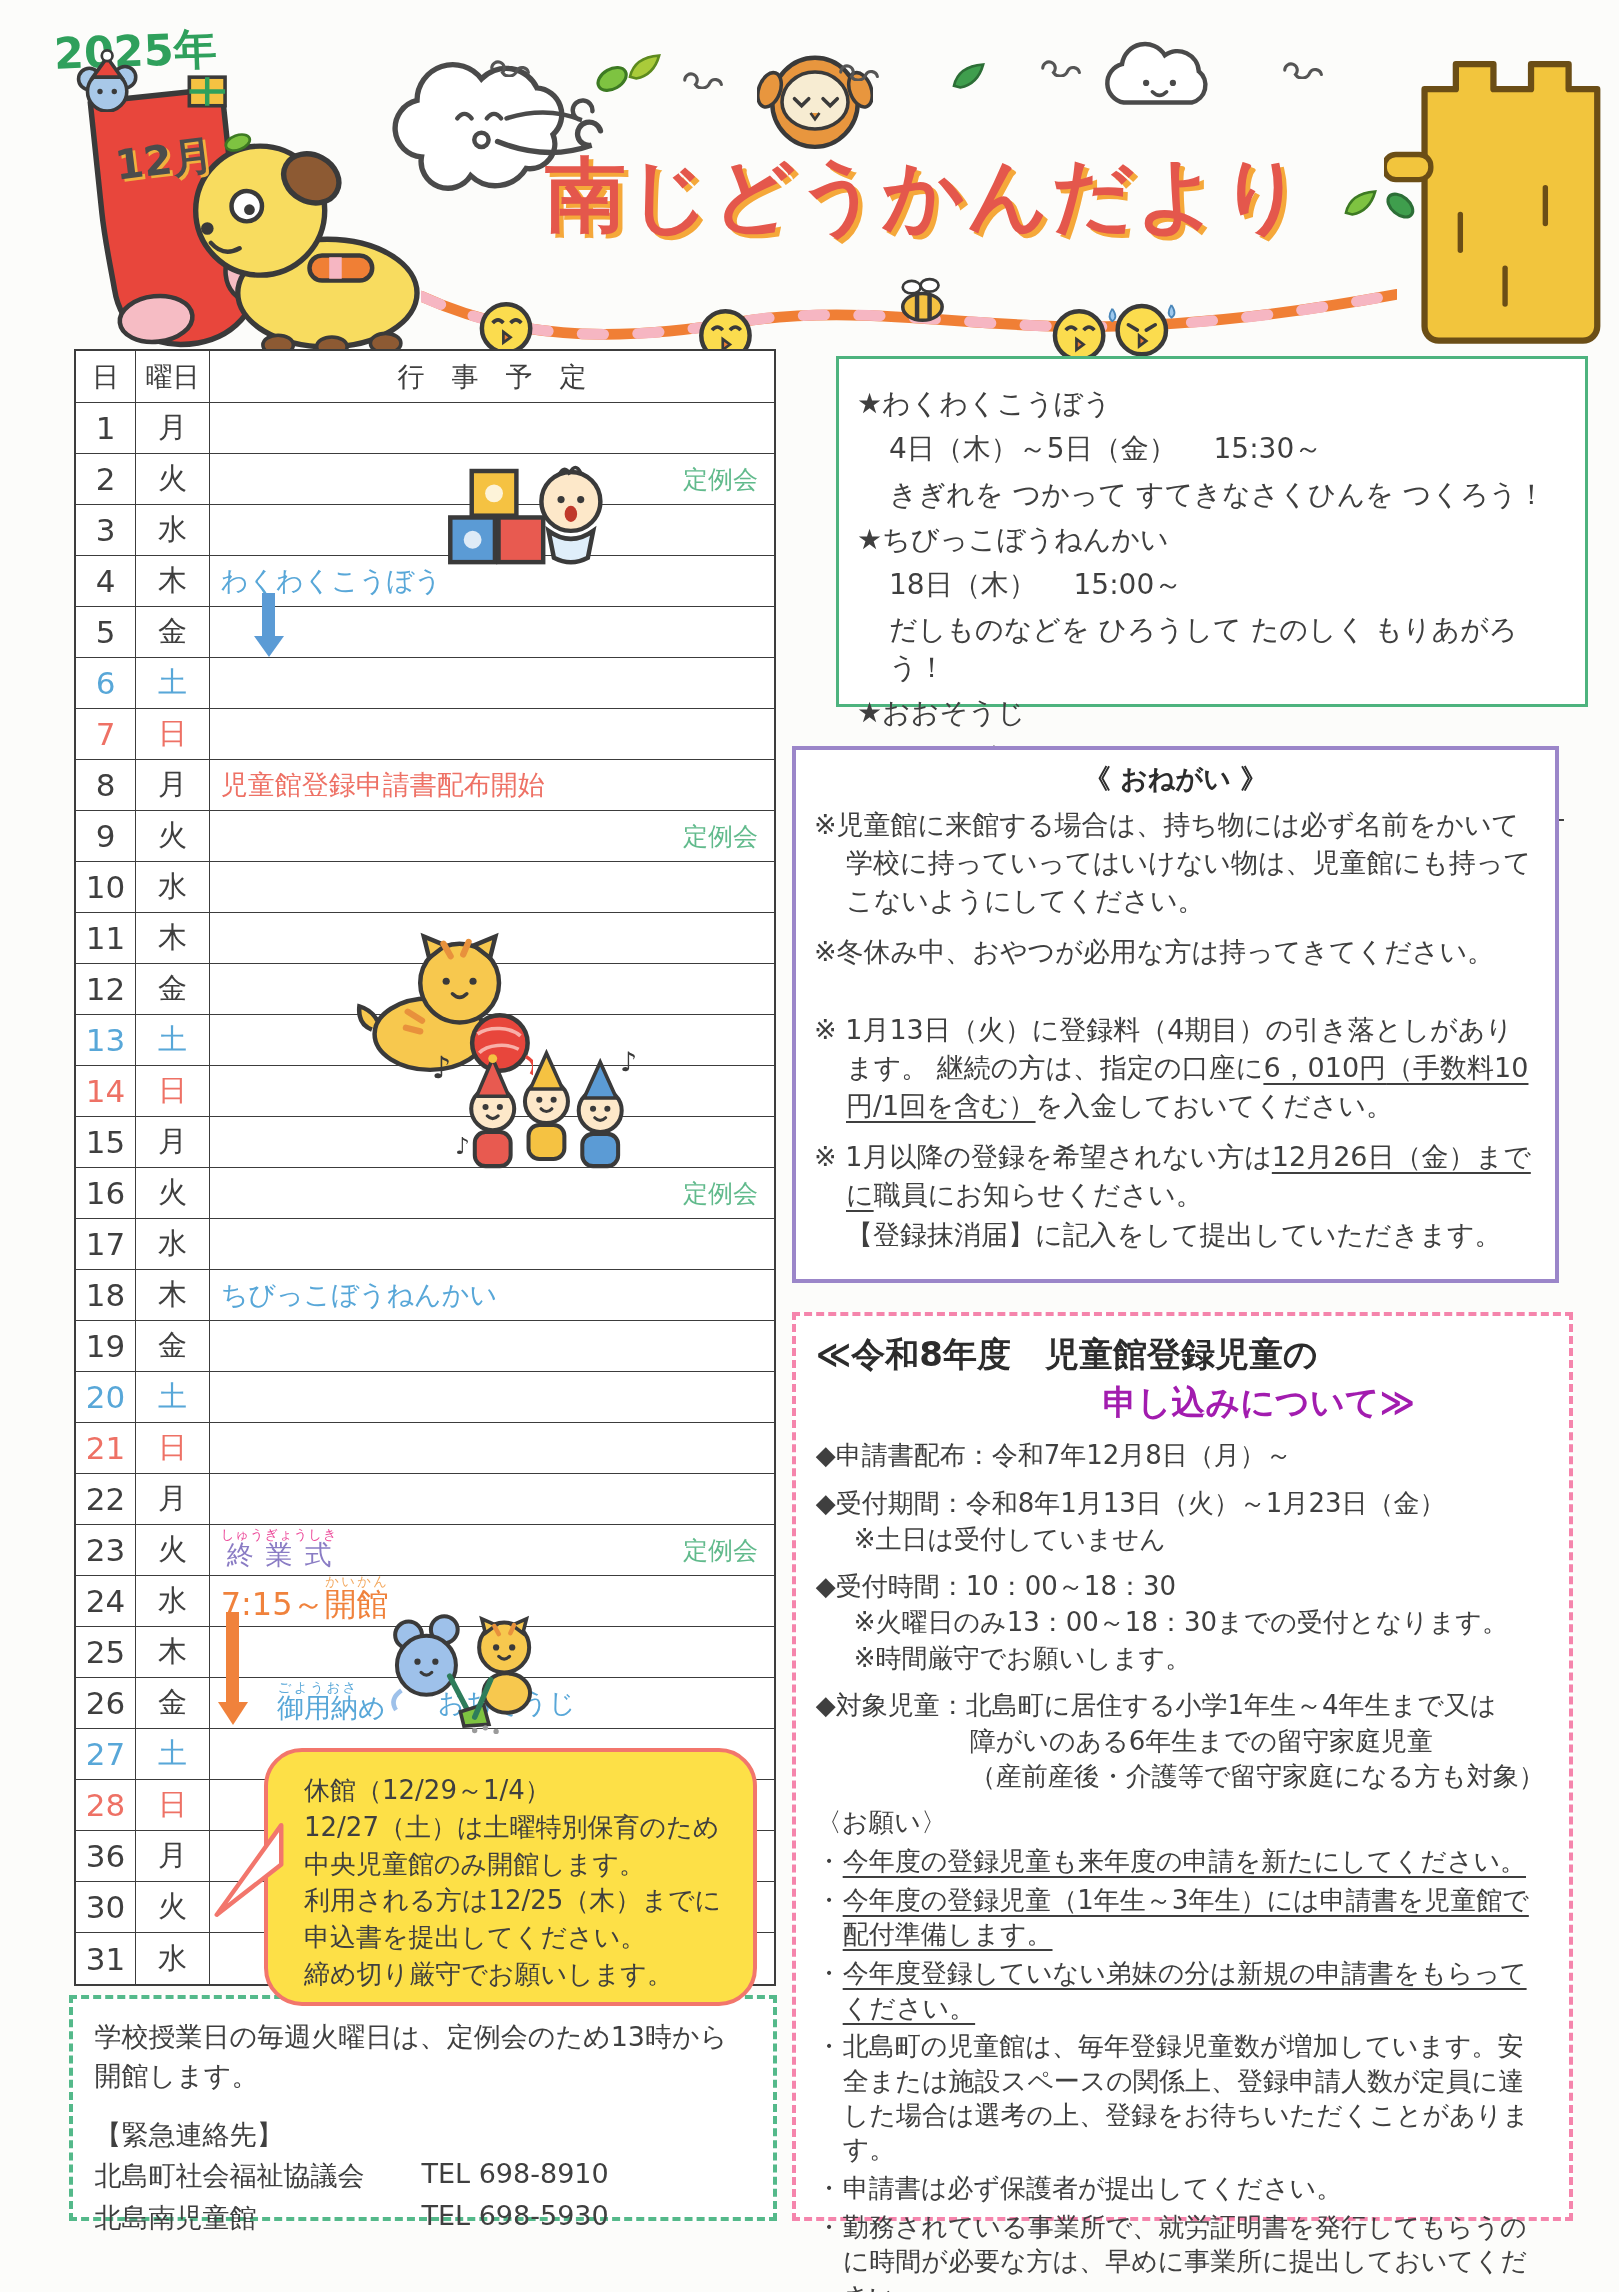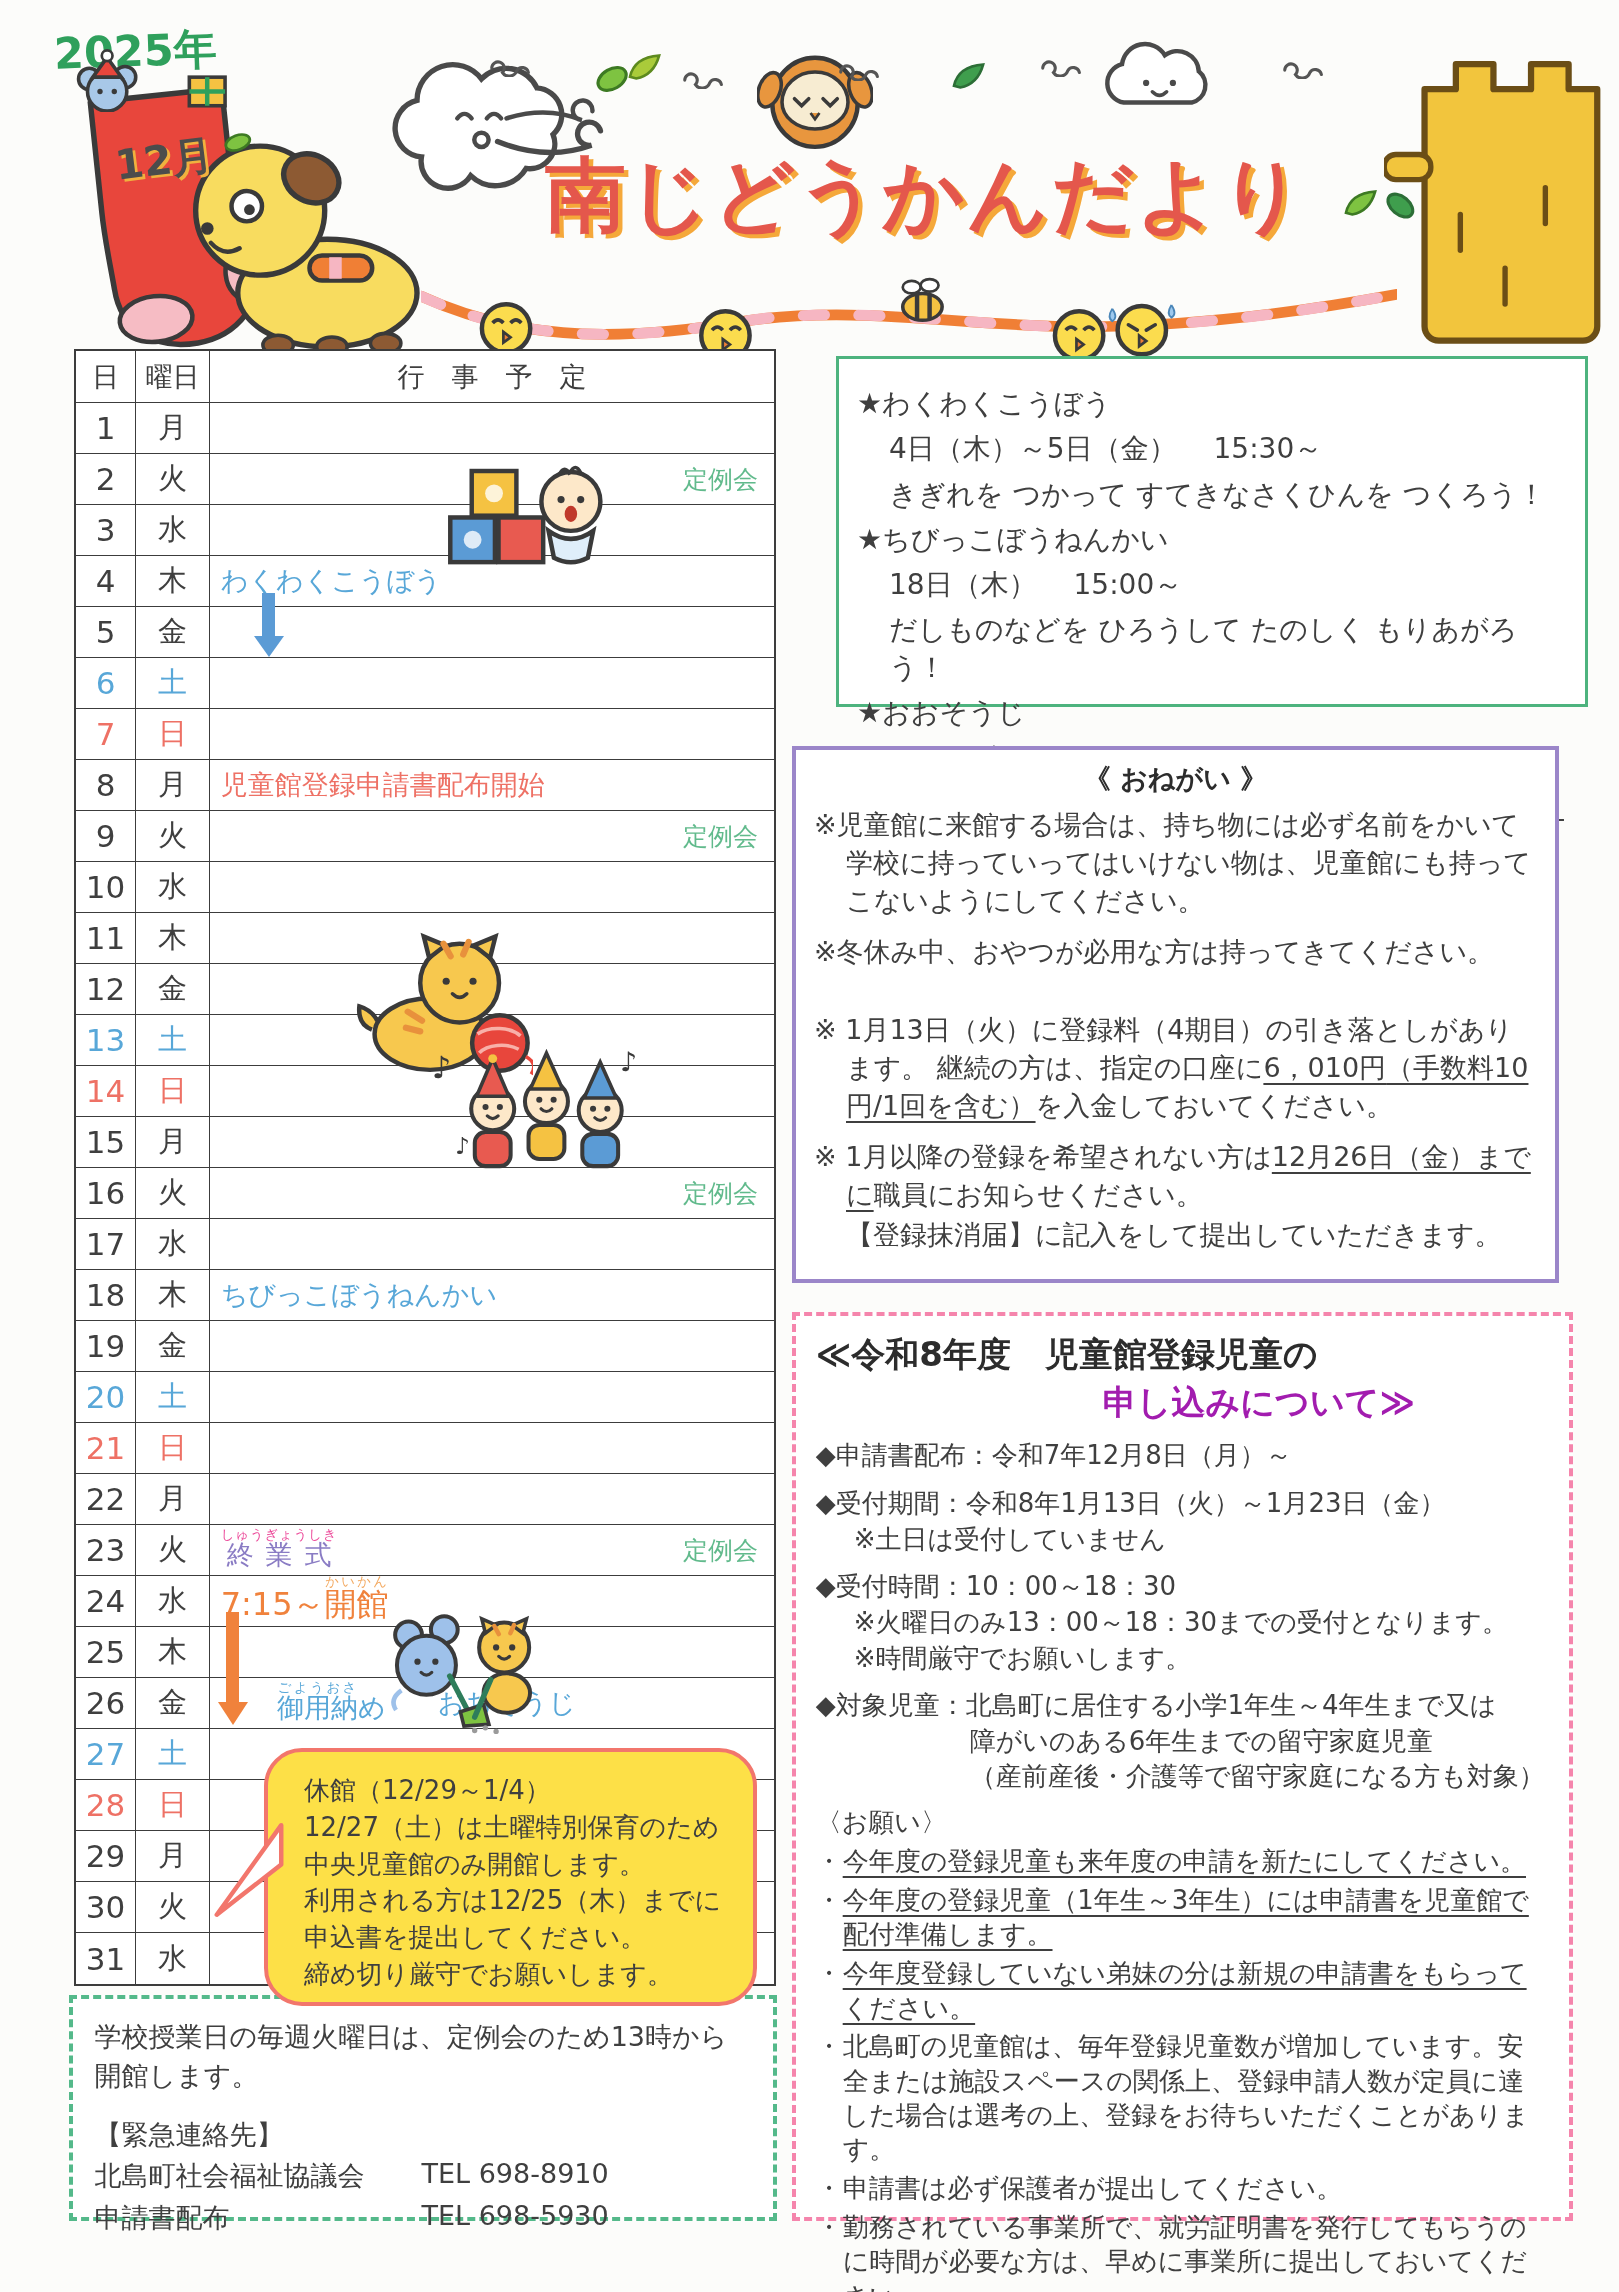--- a/index.html
+++ b/index.html
@@ -372,21 +372,21 @@
           <div class="cell day sat">27</div>
           <div class="cell wod sat">土</div>
           <div class="cell events"></div>
         </div>
         <div class="cal-row">
           <div class="cell day sun">28</div>
           <div class="cell wod sun">日</div>
           <div class="cell events"></div>
         </div>
         <div class="cal-row">
-          <div class="cell day wd">29</div>
+          <div class="cell day wd">36</div>
           <div class="cell wod wd">月</div>
           <div class="cell events"></div>
         </div>
         <div class="cal-row">
           <div class="cell day wd">30</div>
           <div class="cell wod wd">火</div>
           <div class="cell events"></div>
         </div>
         <div class="cal-row">
           <div class="cell day wd">31</div>
@@ -547,19 +547,19 @@
   </div>
 
   <div class="box" id="bottom-box">
     <div class="bb-line">学校授業日の毎週火曜日は、定例会のため13時から開館します。</div>
     <div class="bb-emg">【緊急連絡先】</div>
     <div class="bb-contact">
       <span class="bb-name">北島町社会福祉協議会</span>
       <span class="bb-tel">TEL 698-8910</span>
     </div>
     <div class="bb-contact">
-      <span class="bb-name">申請書配布</span>
+      <span class="bb-name">北島南児童館</span>
       <span class="bb-tel">TEL 698-5930</span>
     </div>
   </div>
 
 </div>
 
 
 </body></html>

